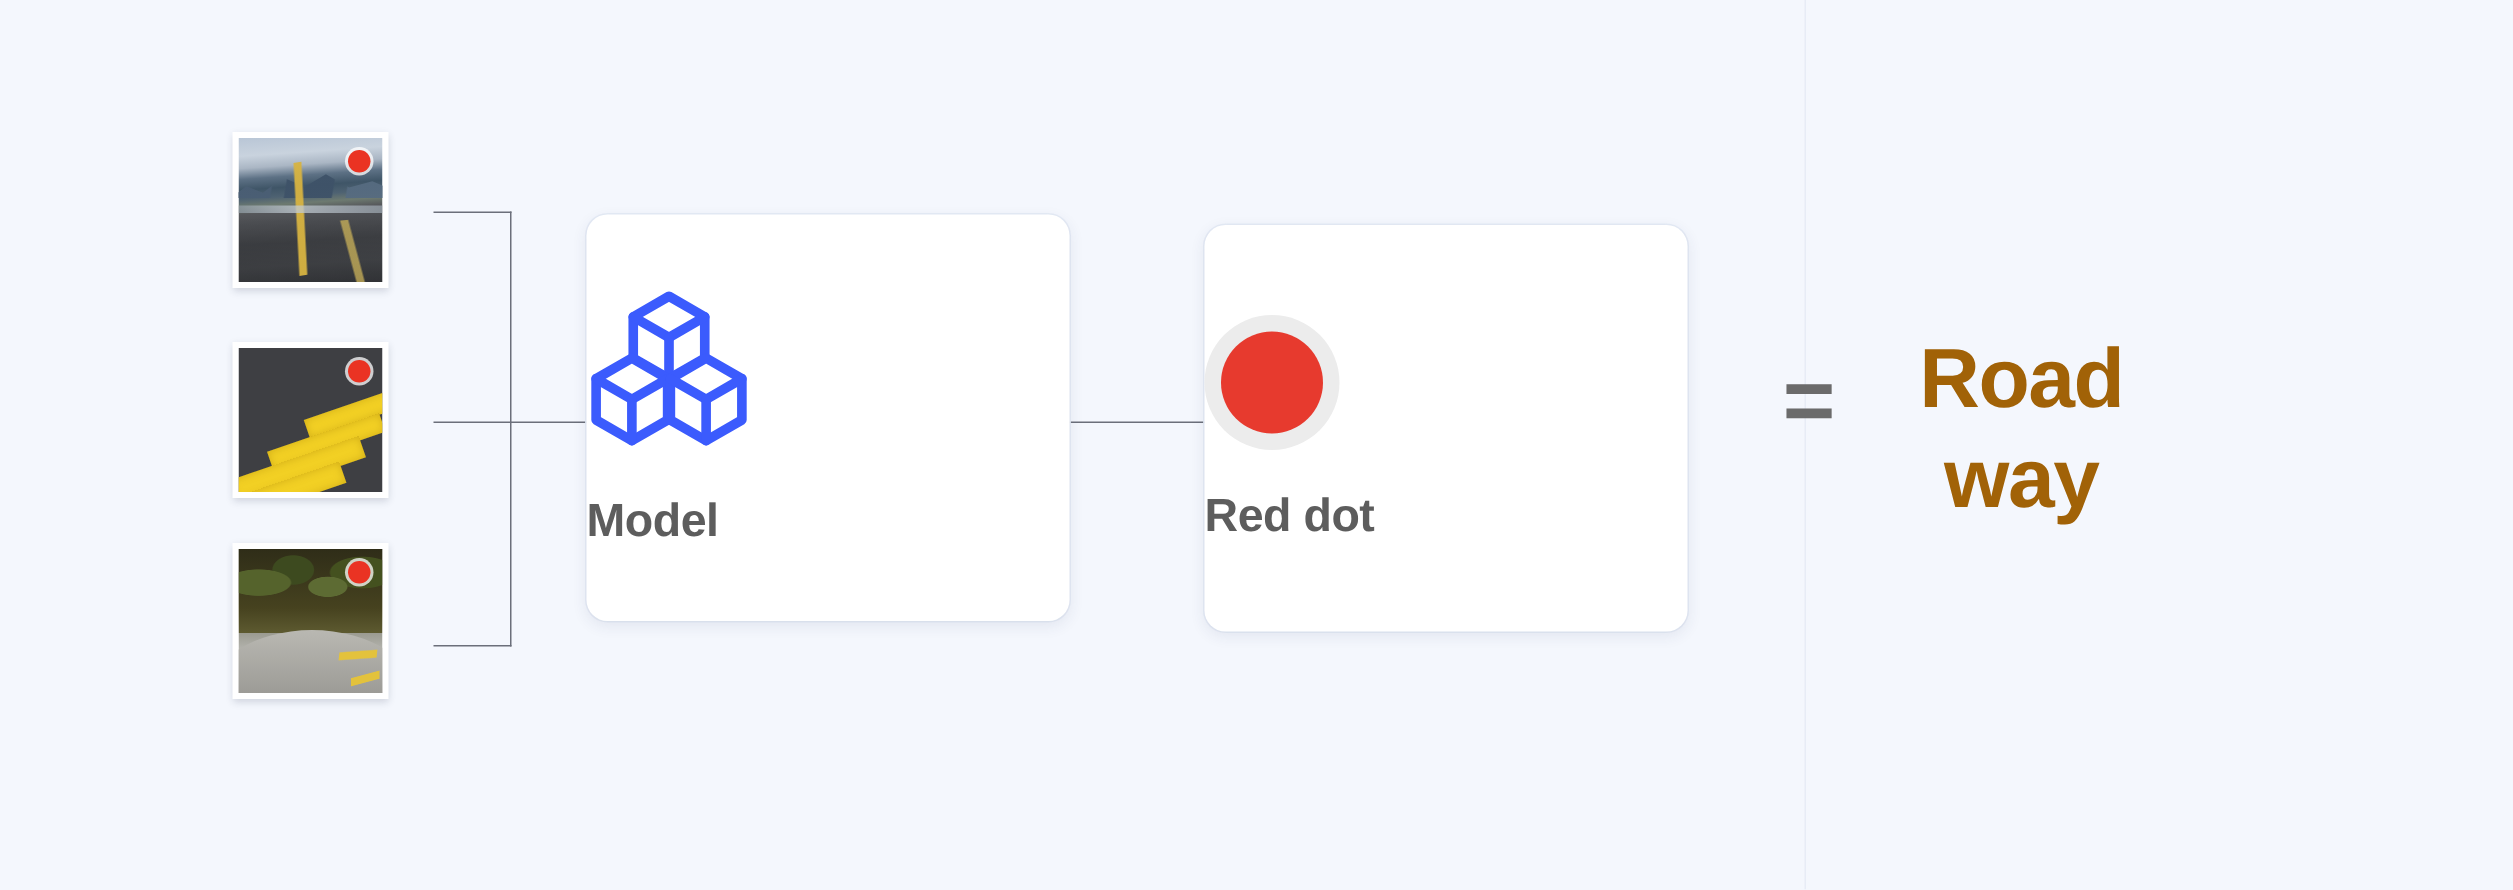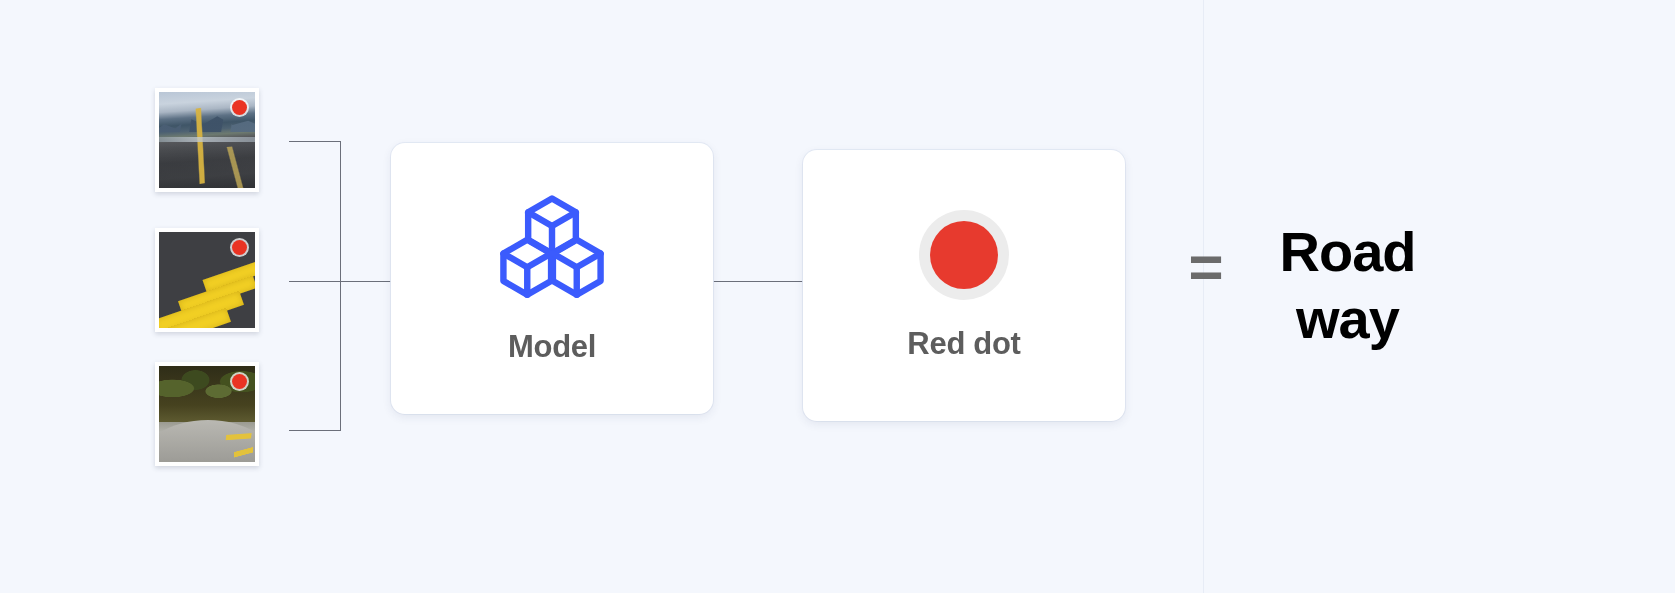--- a/index.html
+++ b/index.html
@@ -171,21 +171,20 @@
   .conn-v { width:1px; }
 
   
   .card {
     position: absolute;
     background: #ffffff;
     border-radius: 14px;
     box-shadow: 0 3px 10px rgba(40,55,100,0.09), 0 0 0 1px rgba(228,234,245,0.9);
     display: flex;
     flex-direction: column;
-    align-items: center;
     justify-content: center;
   }
   .card-model {
     left: 391px;
     top: 143px;
     width: 322px;
     height: 271px;
   }
   .card-reddot {
     left: 803px;
@@ -232,21 +231,21 @@
   }
   .result-text {
     position: absolute;
     left: 1245px;
     top: 218px;
     width: 205px;
     text-align: center;
     font-size: 56px;
     line-height: 1.2;
     font-weight: bold;
-    color: #000000;
+    color: #a16207;
     letter-spacing: -1px;
   }
   .vrule {
     position:absolute;
     left: 1203px;
     top: 0px;
     width: 1px;
     height: 593px;
     background: #e7ecf6;
   }

